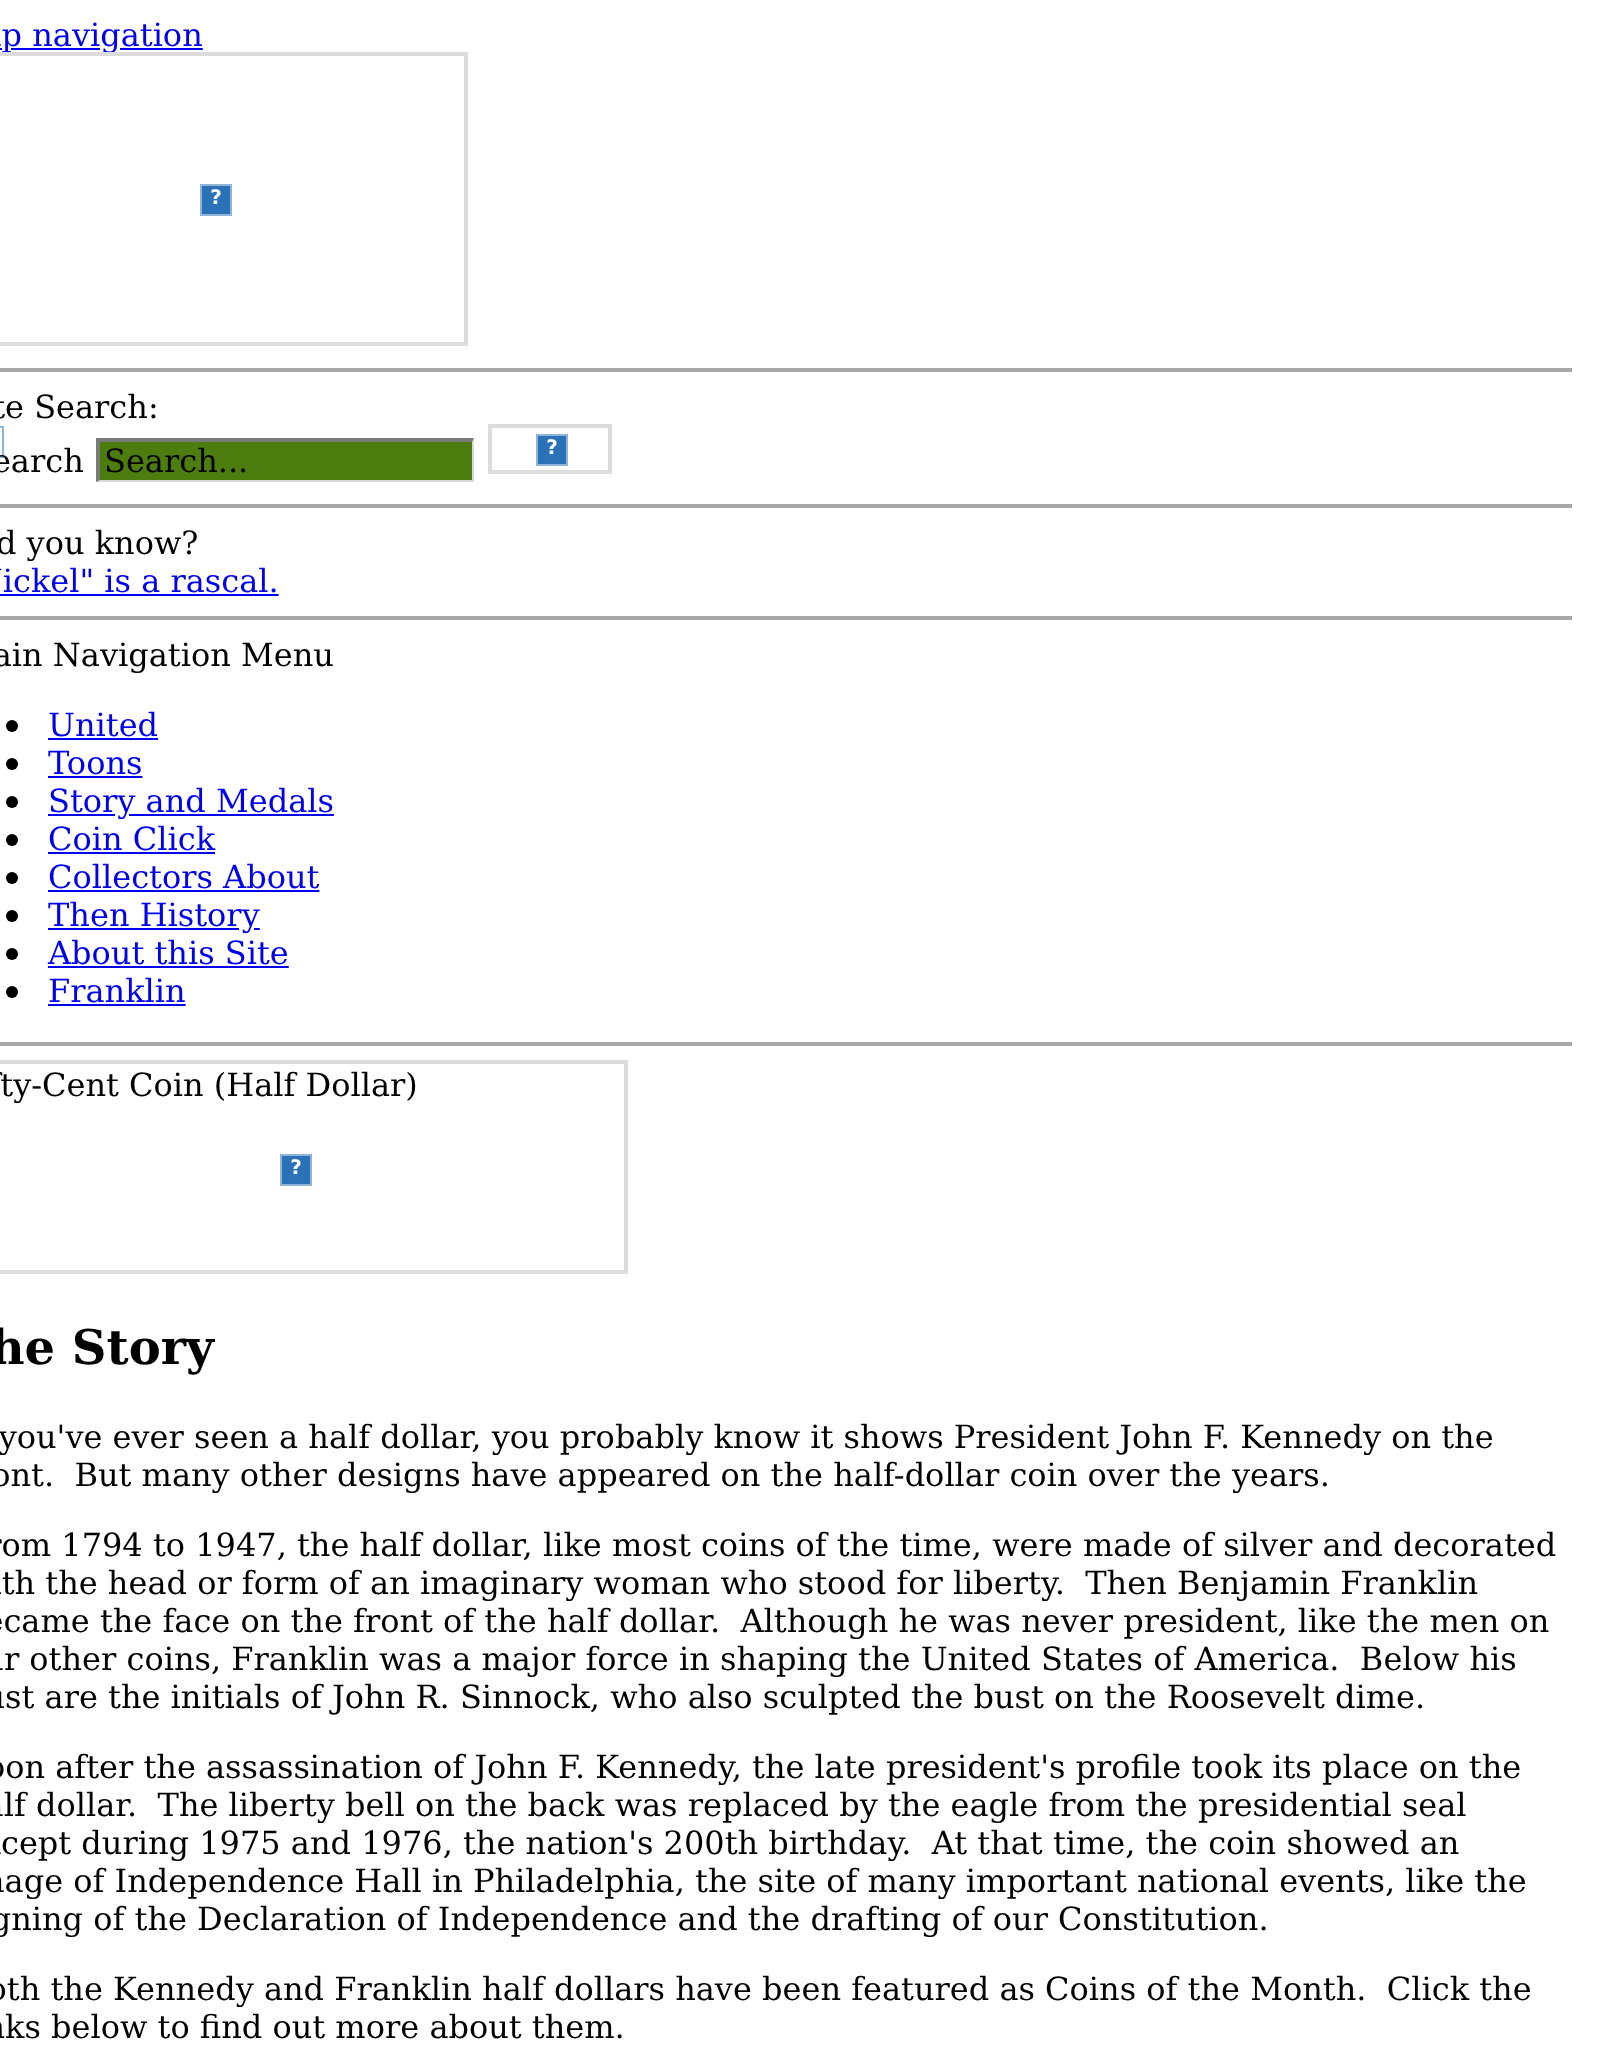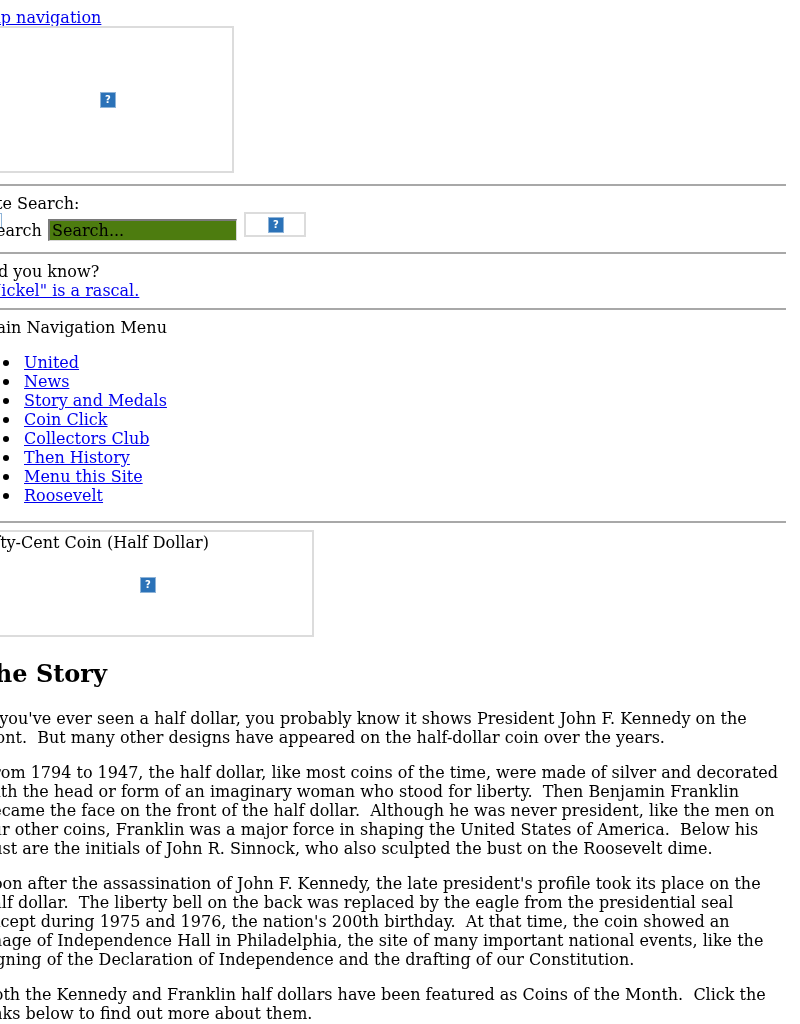--- a/index.html
+++ b/index.html
@@ -62,27 +62,27 @@
     <div class="abs" style="left:-6px; top:262px;">Did you know?</div>
     <a class="abs" style="left:-6px; top:281px;" href="#">"Nickel" is a rascal.</a>
   </div>
 
   <div class="hr" style="top:308px; width:800px;"></div>
 
   <div>
     <div class="abs" style="left:-6px; top:318px;">Main Navigation Menu</div>
     <ul class="nav" style="left:0; top:353px;">
       <li><a href="#">United</a></li>
-      <li><a href="#">News</a></li>
+      <li><a href="#">Toons</a></li>
       <li><a href="#">Story and Medals</a></li>
       <li><a href="#">Coin Click</a></li>
-      <li><a href="#">Collectors Club</a></li>
+      <li><a href="#">Collectors About</a></li>
       <li><a href="#">Then History</a></li>
-      <li><a href="#">Menu this Site</a></li>
-      <li><a href="#">Roosevelt</a></li>
+      <li><a href="#">About this Site</a></li>
+      <li><a href="#">Franklin</a></li>
     </ul>
   </div>
 
   <div class="hr" style="top:521px; width:800px;"></div>
 
   <div class="imgbox" style="left:-2px; top:530px; width:330px; height:107px;">
     <div class="abs" style="left:-8px; top:1px;">Fifty-Cent Coin (Half Dollar)</div>
     <div class="broken" style="left:154px; top:45px;">?</div>
   </div>
 

